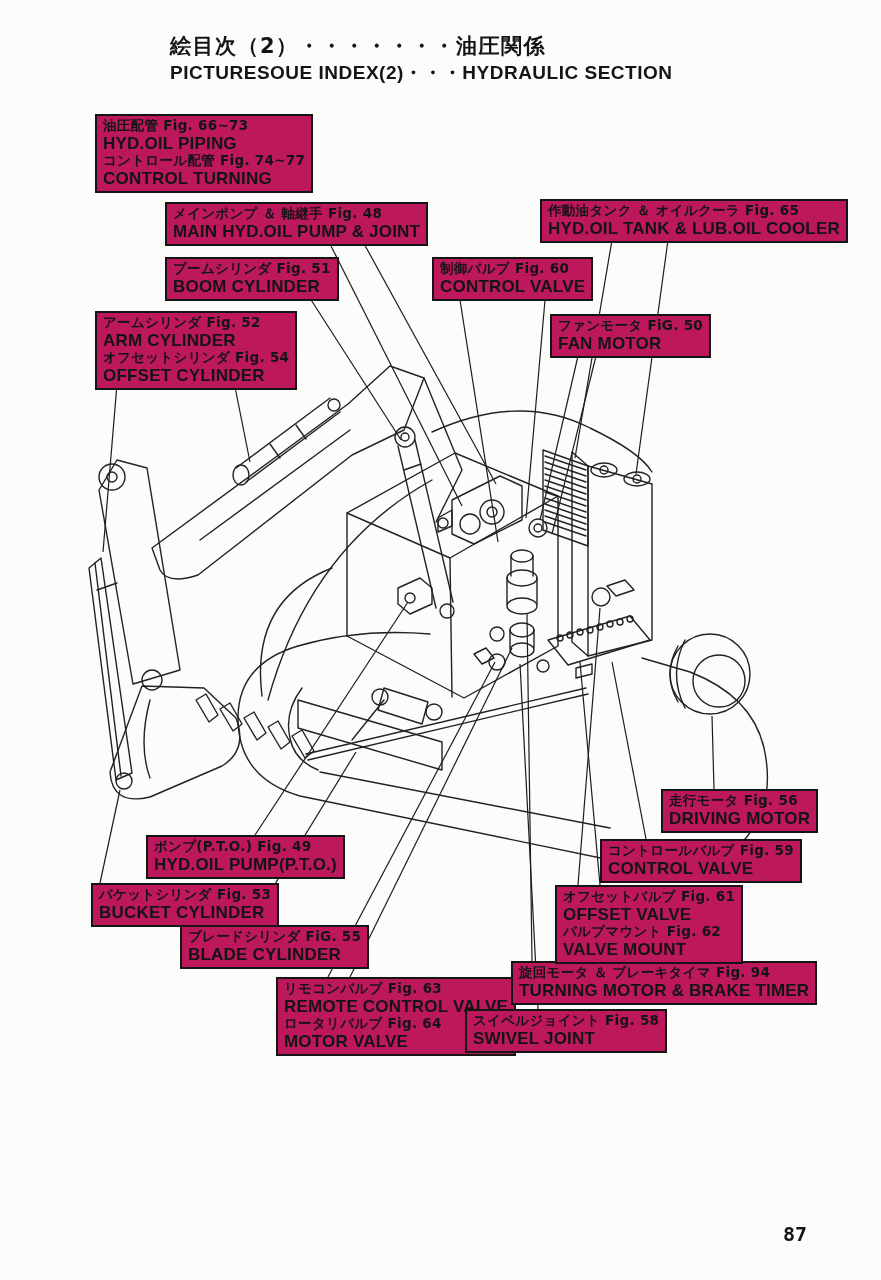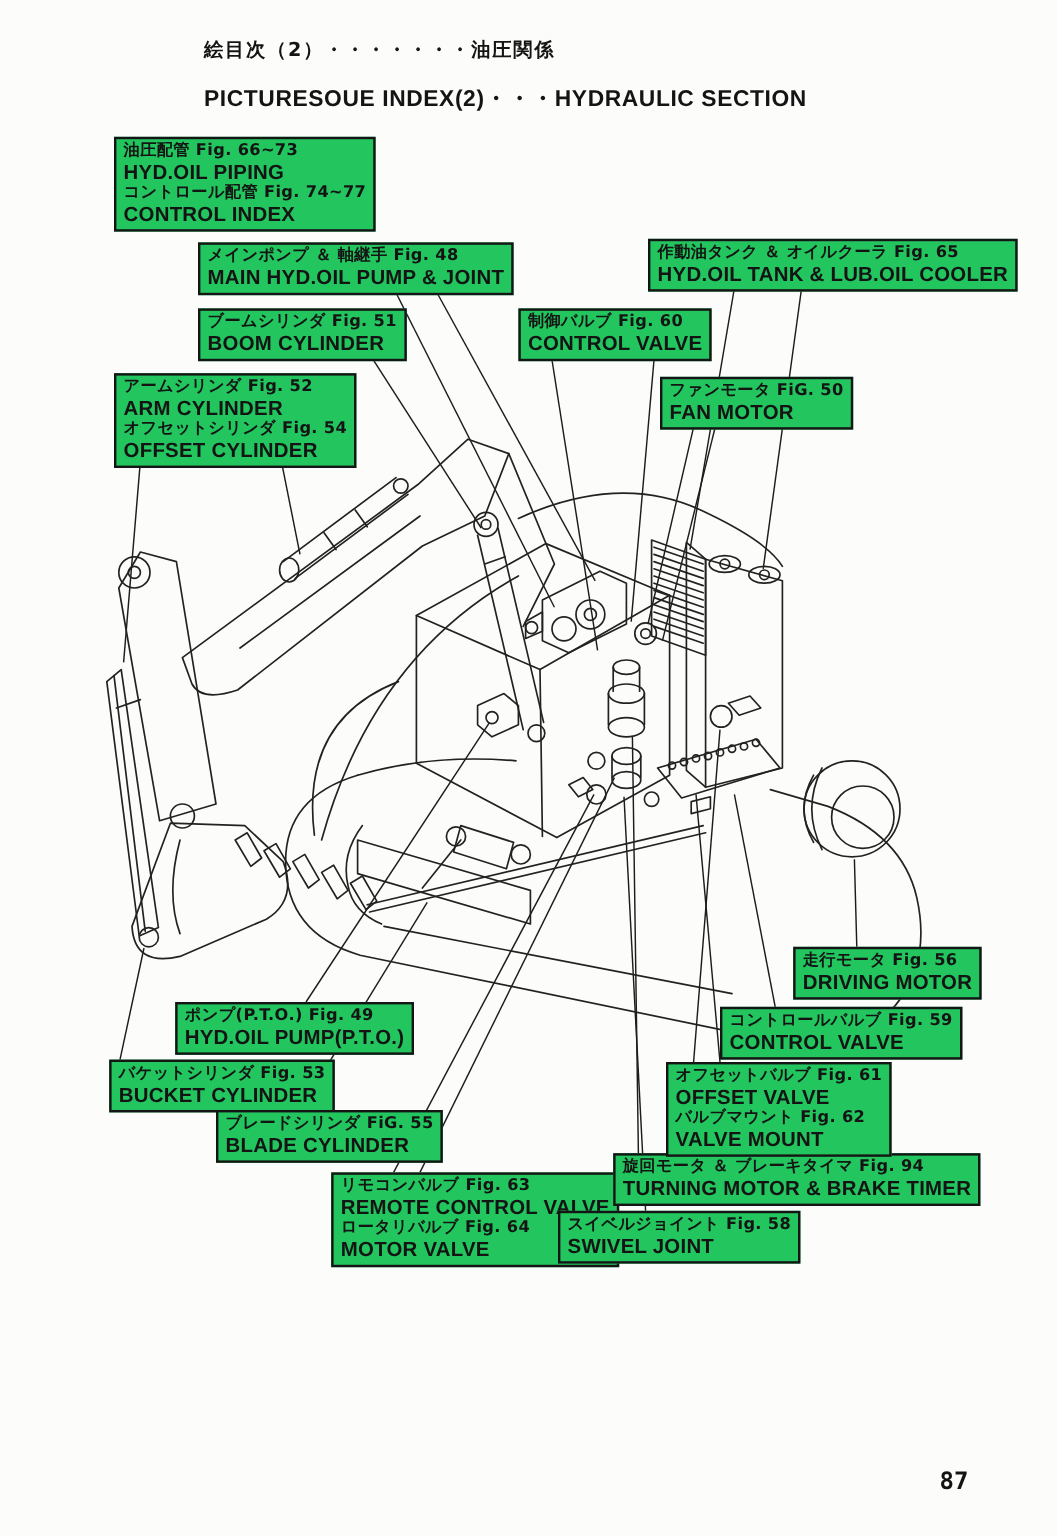--- a/index.html
+++ b/index.html
@@ -3,25 +3,25 @@
 <meta charset="utf-8">
 <style>
   html,body{margin:0;padding:0;}
   body{
     width:881px;height:1280px;position:relative;overflow:hidden;
     background:#fcfcfa;color:#111;
     font-family:"Liberation Sans",sans-serif;
     -webkit-font-smoothing:none;
   }
   .title{position:absolute;left:170px;top:32px;white-space:nowrap;}
-  .t-ja{font-family:"DejaVu Sans",sans-serif;font-weight:bold;font-size:16px;letter-spacing:1.5px;color:#141414;}
-  .t-en{font-family:"Liberation Sans",sans-serif;font-weight:bold;font-size:19px;letter-spacing:.5px;margin-top:16px;color:#141414;}
+  .t-ja{font-family:"DejaVu Sans",sans-serif;font-weight:bold;font-size:21px;letter-spacing:1.5px;color:#141414;}
+  .t-en{font-family:"Liberation Sans",sans-serif;font-weight:bold;font-size:19px;letter-spacing:.5px;margin-top:0;color:#141414;}
   svg.canvas{position:absolute;left:0;top:0;z-index:0;}
   .co{
-    position:absolute;z-index:2;background:#22c55e;
+    position:absolute;z-index:2;background:#be185d;
     border:2px solid #151515;padding:2px 6px 3px 6px;white-space:nowrap;
   }
   .ja{font-family:"DejaVu Sans",sans-serif;font-weight:bold;font-size:13.5px;line-height:1.18;letter-spacing:.3px;color:#141414;}
   .en{font-family:"Liberation Sans",sans-serif;font-weight:bold;font-size:17px;line-height:1.12;letter-spacing:.2px;color:#141414;}
   .pageno{position:absolute;left:783px;top:1222px;font-family:"DejaVu Sans Mono",monospace;font-weight:bold;font-size:20px;color:#141414;}
 </style>
 </head>
 <body>
 
 <svg class="canvas" width="881" height="1280" viewBox="0 0 881 1280">
@@ -191,21 +191,21 @@
 
 <div class="title">
   <div class="t-ja">絵目次（2）・・・・・・・油圧関係</div>
   <div class="t-en">PICTURESOUE INDEX(2)・・・HYDRAULIC SECTION</div>
 </div>
 
 <div class="co" style="left:95px;top:114px">
   <div class="ja">油圧配管 Fig. 66~73</div>
   <div class="en">HYD.OIL PIPING</div>
   <div class="ja">コントロール配管 Fig. 74~77</div>
-  <div class="en">CONTROL INDEX</div>
+  <div class="en">CONTROL TURNING</div>
 </div>
 
 <div class="co" style="left:165px;top:202px">
   <div class="ja">メインポンプ ＆ 軸継手 Fig. 48</div>
   <div class="en">MAIN HYD.OIL PUMP &amp; JOINT</div>
 </div>
 
 <div class="co" style="left:165px;top:257px">
   <div class="ja">ブームシリンダ Fig. 51</div>
   <div class="en">BOOM CYLINDER</div>

